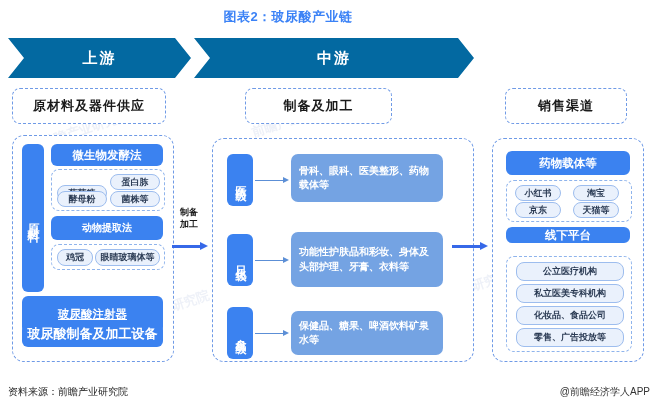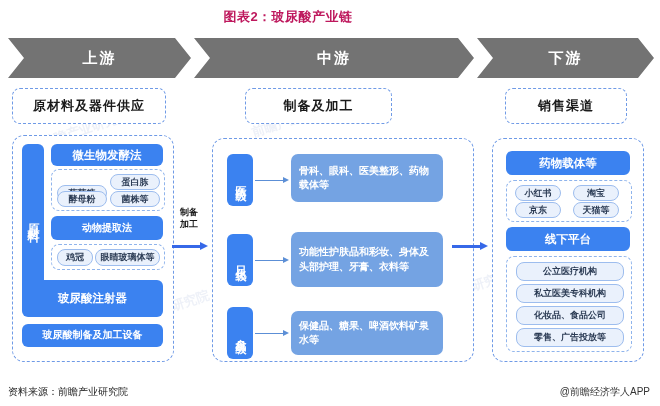--- a/index.html
+++ b/index.html
@@ -8,29 +8,29 @@
     background:#ffffff;
     font-family:"Liberation Sans","DejaVu Sans",sans-serif;
     position:relative;overflow:hidden;
     color:#222;
   }
   #stage{position:absolute;left:0;top:0;width:660px;height:406px;}
 
   
   .title{
     position:absolute;left:0;top:8px;width:576px;
-    text-align:center;font-size:13px;font-weight:bold;color:#be185d;
+    text-align:center;font-size:13px;font-weight:bold;color:#3b82f6;
     letter-spacing:.5px;
   }
 
   
   .banner{position:absolute;left:8px;top:38px;width:646px;height:40px;}
   .chev{
     position:absolute;top:0;height:40px;
-    background:#737373;
+    background:#0369a1;
     display:flex;align-items:center;justify-content:center;
     color:#fff;font-size:15px;font-weight:bold;letter-spacing:2px;
   }
   .chev span{position:relative;z-index:2;}
   .chev.c1{left:0;width:183px;
     clip-path:polygon(0 0,167px 0,183px 50%,167px 100%,0 100%,16px 50%);}
   .chev.c2{left:186px;width:280px;
     clip-path:polygon(0 0,264px 0,280px 50%,264px 100%,0 100%,16px 50%);}
   .chev.c3{left:469px;width:177px;
     clip-path:polygon(0 0,161px 0,177px 50%,161px 100%,0 100%,16px 50%);}
@@ -118,23 +118,20 @@
   <div class="wm" style="left:420px;top:280px;">前瞻产业研究院</div>
   <div class="wm" style="left:120px;top:300px;">前瞻产业研究院</div>
 
   <div class="banner">
     <div class="chev c1">
       <span>上游</span>
     </div>
     <div class="chev c2">
       <span>中游</span>
     </div>
-    <div class="chev c3">
-      <span>下游</span>
-    </div>
   </div>
 
   <div class="sec-head h1">原材料及器件供应</div>
   <div class="sec-head h2">制备及加工</div>
   <div class="sec-head h3">销售渠道</div>
 
   <div class="grp up">
 
     <div class="bbox vert" style="left:9px;top:8px;width:22px;height:148px;">原材料</div>
 
@@ -145,22 +142,22 @@
       <div class="chip" style="left:5px;top:21px;width:48px;height:14px;">酵母粉</div>
       <div class="chip" style="left:58px;top:21px;width:48px;height:14px;">菌株等</div>
     </div>
 
     <div class="bbox" style="left:38px;top:80px;width:112px;height:24px;font-size:10px;">动物提取法</div>
     <div class="inner-dash" style="left:38px;top:108px;width:112px;height:24px;">
       <div class="chip" style="left:5px;top:4px;width:34px;height:15px;">鸡冠</div>
       <div class="chip" style="left:43px;top:4px;width:63px;height:15px;">眼睛玻璃体等</div>
     </div>
 
-    <div class="bbox" style="left:9px;top:144px;width:141px;height:37px;font-size:11.5px;">玻尿酸注射器</div>
-    <div class="bbox" style="left:9px;top:188px;width:141px;height:23px;font-size:10px;">玻尿酸制备及加工设备</div>
+    <div class="bbox" style="left:9px;top:160px;width:141px;height:37px;font-size:11.5px;text-decoration:underline;">玻尿酸注射器</div>
+    <div class="bbox" style="left:9px;top:188px;width:141px;height:23px;font-size:13px;font-family:Liberation Mono, monospace;">玻尿酸制备及加工设备</div>
   </div>
 
   <div class="arrow-label" style="left:170px;top:207px;width:38px;white-space:pre-line;">制备
 加工</div>
   <div class="arrow" style="left:172px;top:245px;width:36px;">
     <div class="shaft" style="width:28px;"></div>
     <div class="head" style="left:28px;"></div>
   </div>
 
   <div class="grp mid">
@@ -195,21 +192,21 @@
   <div class="grp down">
 
     <div class="bbox" style="left:13px;top:12px;width:124px;height:24px;font-size:11.5px;">药物载体等</div>
     <div class="inner-dash" style="left:13px;top:41px;width:124px;height:40px;">
       <div class="chip" style="left:8px;top:4px;width:44px;height:14px;">小红书</div>
       <div class="chip" style="left:66px;top:4px;width:44px;height:14px;">淘宝</div>
       <div class="chip" style="left:8px;top:21px;width:44px;height:14px;">京东</div>
       <div class="chip" style="left:66px;top:21px;width:44px;height:14px;">天猫等</div>
     </div>
 
-    <div class="bbox" style="left:13px;top:88px;width:124px;height:24px;font-size:11.5px;">线下平台</div>
+    <div class="bbox" style="left:13px;top:88px;width:124px;height:16px;font-size:11.5px;">线下平台</div>
     <div class="inner-dash" style="left:13px;top:117px;width:124px;height:94px;">
       <div class="chip" style="left:9px;top:5px;width:106px;height:17px;">公立医疗机构</div>
       <div class="chip" style="left:9px;top:27px;width:106px;height:17px;">私立医美专科机构</div>
       <div class="chip" style="left:9px;top:71px;width:106px;height:17px;">零售、广告投放等</div>
       <div class="chip" style="left:9px;top:49px;width:106px;height:17px;">化妆品、食品公司</div>
     </div>
   </div>
 
   <div class="foot-left">资料来源：前瞻产业研究院</div>
   <div class="foot-right">@前瞻经济学人APP</div>

